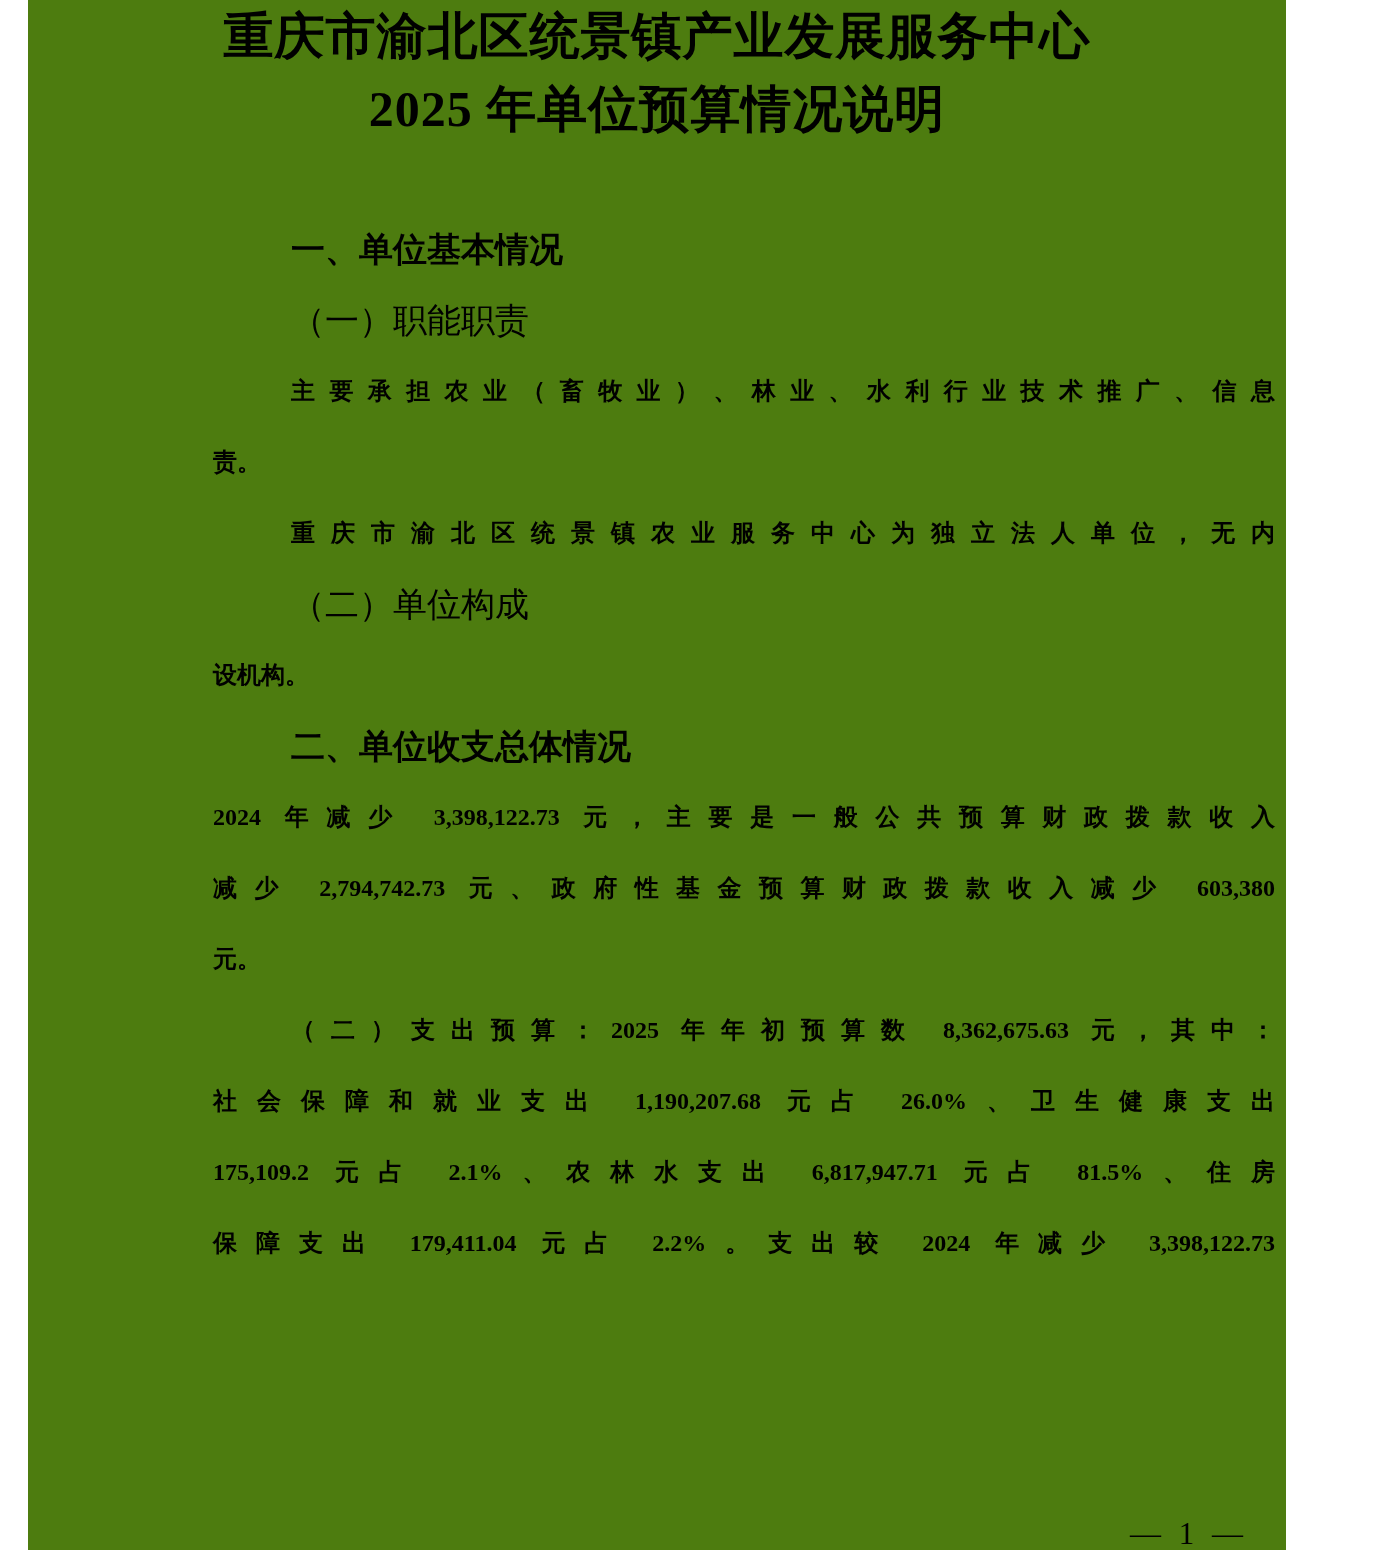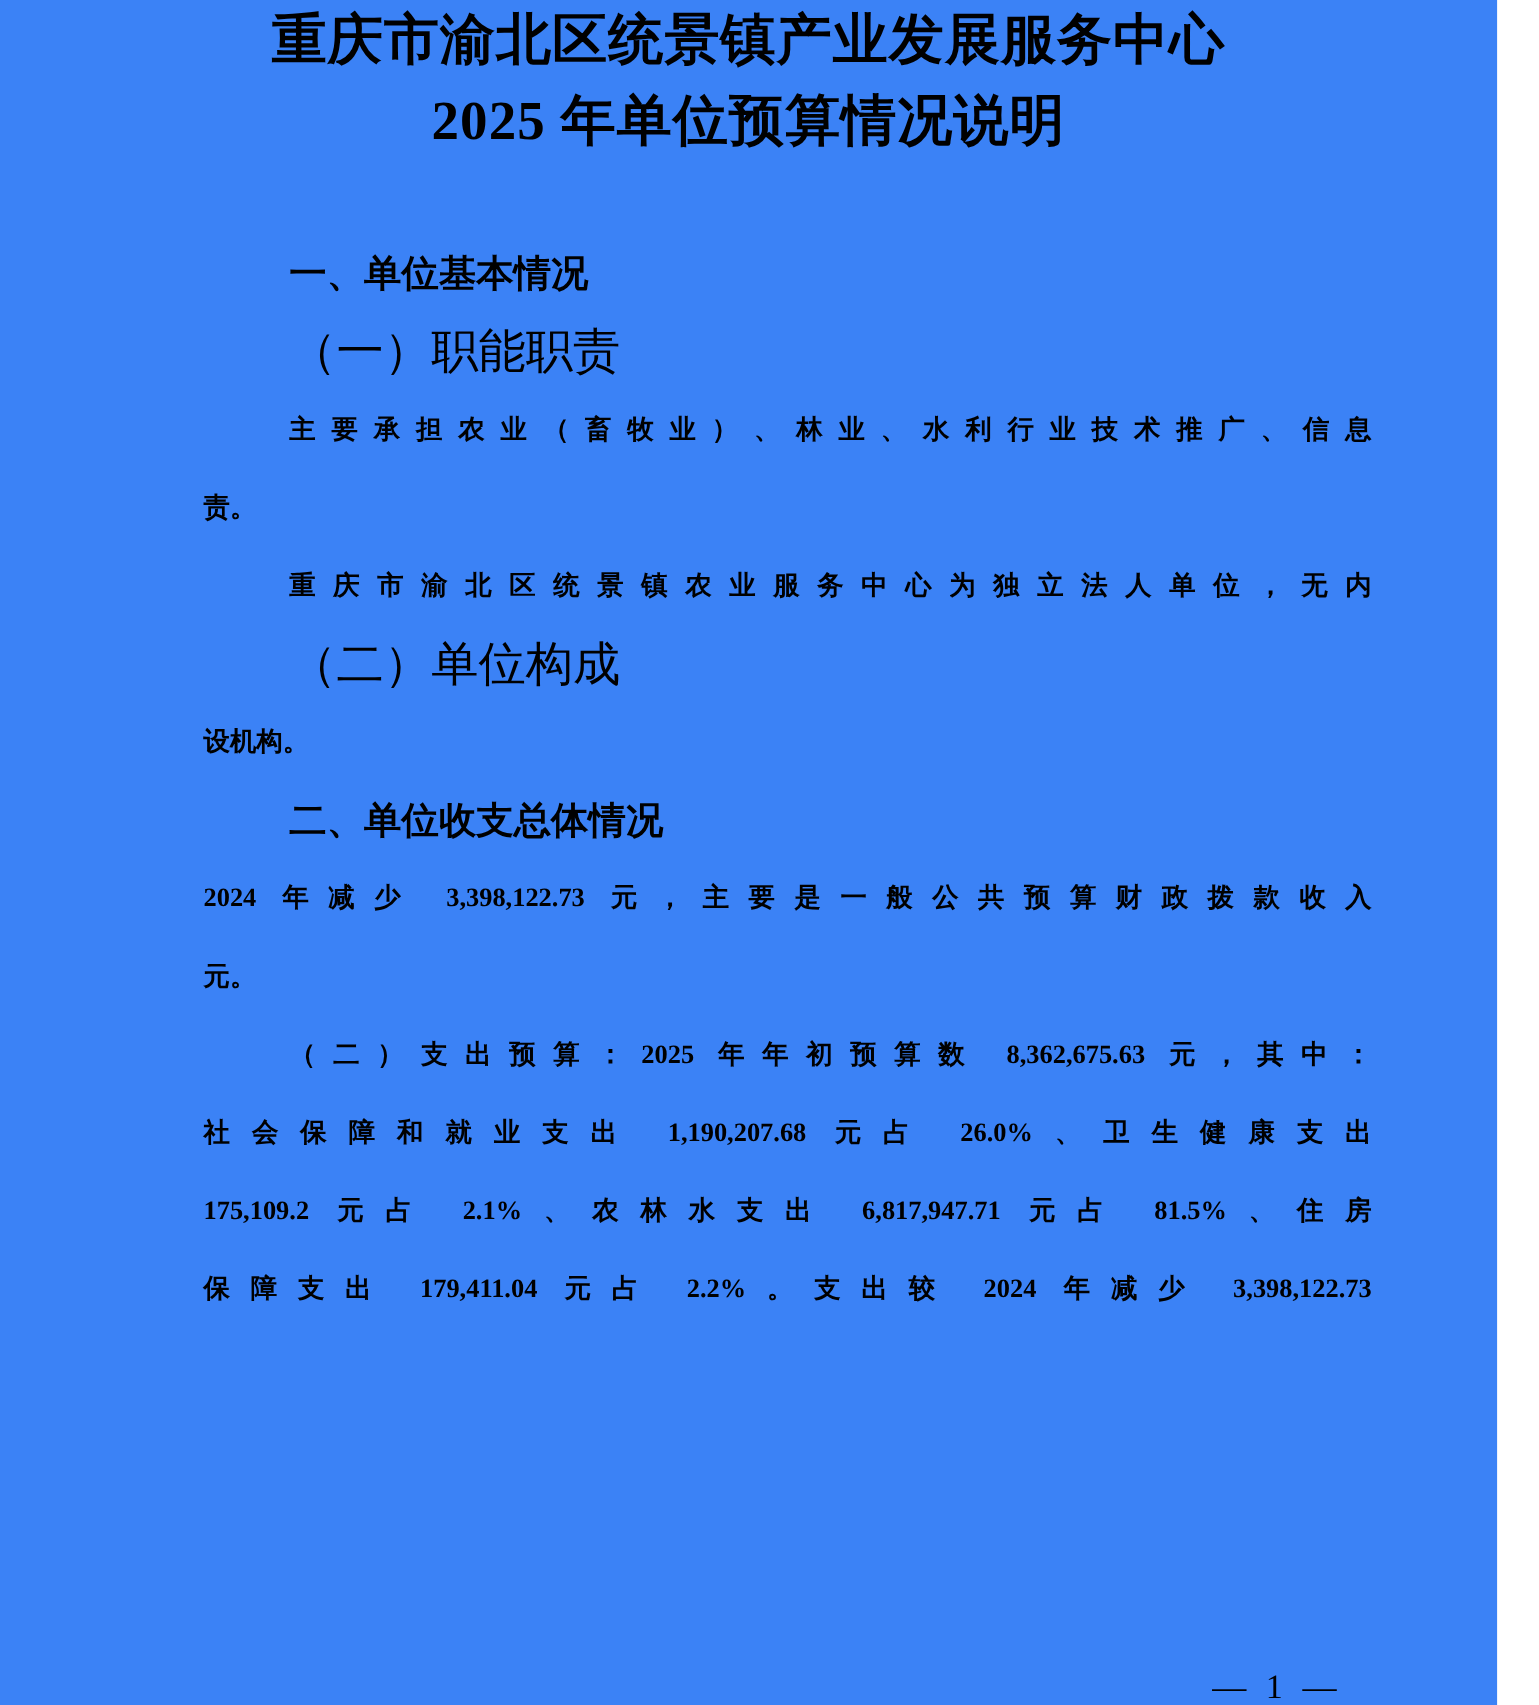--- a/index.html
+++ b/index.html
@@ -4,24 +4,25 @@
 <style>
   * { margin: 0; padding: 0; box-sizing: border-box; }
   html, body {
     width: 1399px;
     background: #ffffff;
     font-family: "Liberation Serif", "DejaVu Serif", serif;
     color: #000000;
   }
   .page {
     position: relative;
-    width: 1361px;
+    width: 1258px;
     height: 1550px;
-    background: #3b82f6;
+    background: #4d7c0f;
     overflow: hidden;
+    margin-left: 28px;
   }
   .title-block {
     position: absolute;
     top: 0;
     left: 0;
     right: 0;
     text-align: center;
   }
   .title-line {
     font-family: "Liberation Serif", "DejaVu Serif", serif;
@@ -49,21 +50,21 @@
     font-size: 24px;
     font-weight: bold;
   }
   .h1 {
     font-family: "Liberation Sans", "DejaVu Sans", sans-serif;
     font-size: 34px;
     font-weight: bold;
   }
   .h2 {
     font-family: "Liberation Serif", "DejaVu Serif", serif;
-    font-size: 43px;
+    font-size: 34px;
     font-weight: normal;
   }
   .indent { padding-left: 78px; }
   .stretch {
     text-align: justify;
     text-align-last: justify;
   }
   .page-number {
     position: absolute;
     top: 1516px;
@@ -88,20 +89,21 @@
   <div class="content">
     <div class="line h1 indent">一、单位基本情况</div>
     <div class="line h2 indent">（一）职能职责</div>
     <div class="line body indent stretch">主要承担农业（畜牧业）、林业、水利行业技术推广、信息</div>
     <div class="line body">责。</div>
     <div class="line body indent stretch">重庆市渝北区统景镇农业服务中心为独立法人单位，无内</div>
     <div class="line h2 indent">（二）单位构成</div>
     <div class="line body">设机构。</div>
     <div class="line h1 indent">二、单位收支总体情况</div>
     <div class="line body stretch">2024 年减少 3,398,122.73 元，主要是一般公共预算财政拨款收入</div>
+    <div class="line body stretch">减少 2,794,742.73 元、政府性基金预算财政拨款收入减少 603,380</div>
     <div class="line body">元。</div>
     <div class="line body indent stretch">（二）支出预算：2025 年年初预算数 8,362,675.63 元，其中：</div>
     <div class="line body stretch">社会保障和就业支出 1,190,207.68 元占 26.0%、卫生健康支出</div>
     <div class="line body stretch">175,109.2 元占 2.1%、农林水支出 6,817,947.71 元占 81.5%、住房</div>
     <div class="line body stretch">保障支出 179,411.04 元占 2.2%。支出较 2024 年减少 3,398,122.73</div>
   </div>
 
   <div class="page-number">— 1 —</div>
 
 </div>

